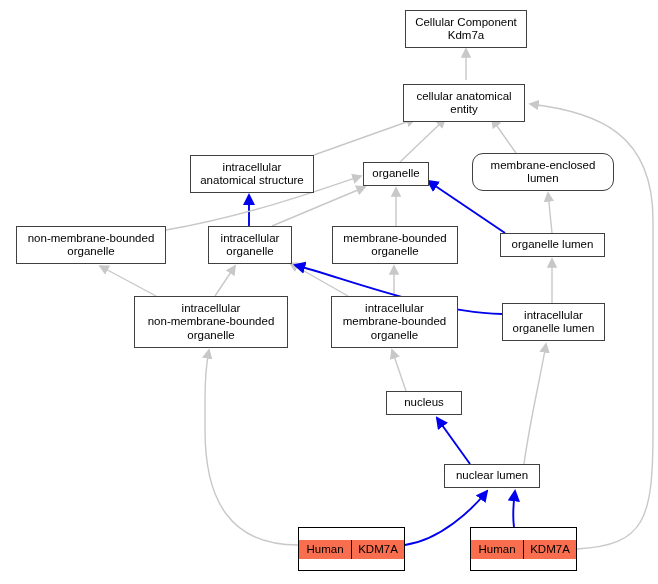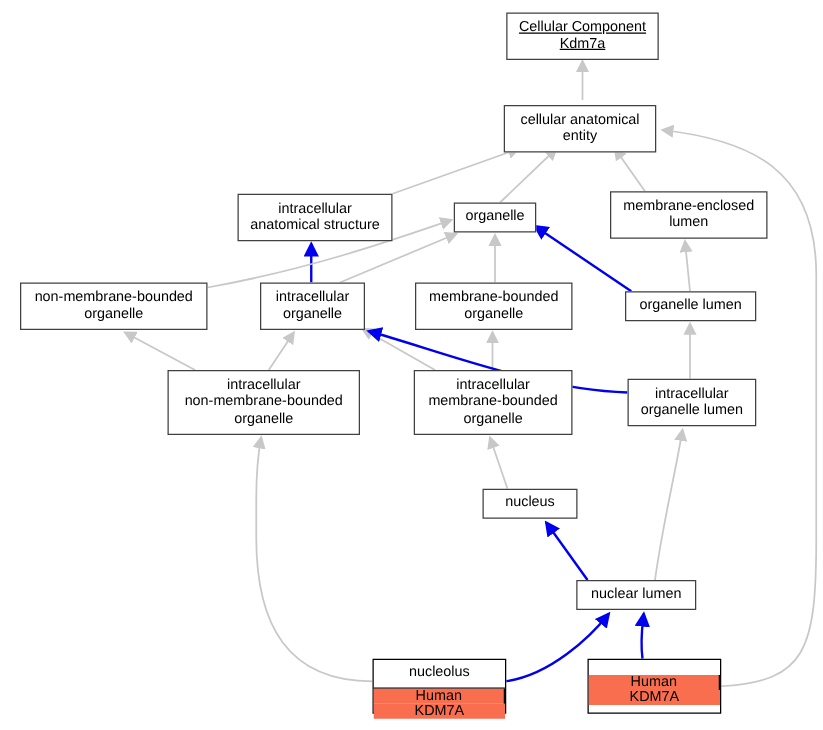--- a/index.html
+++ b/index.html
@@ -6,21 +6,21 @@
   #stage{position:relative;width:658px;height:584px;background:#ffffff;
          font-family:"Liberation Sans",sans-serif;overflow:hidden;}
   #edges{position:absolute;left:0;top:0;width:658px;height:584px;}
   .node{position:absolute;box-sizing:border-box;background:#ffffff;
         border:1.6px solid #404040;display:flex;flex-direction:column;
         align-items:stretch;justify-content:center;}
   .node .title{font-size:11.5px;color:#000;text-align:center;line-height:13.5px;
         padding:3px 5px;white-space:pre-line;}
   .node.gene{padding:0;}
   .node.gene .title{border-bottom:1.6px solid #000;}
-  .genebar{display:flex;height:19px;flex-direction:column;}
+  .genebar{display:flex;height:19px;}
   .genebar .cell{flex:1;display:flex;align-items:center;justify-content:center;
         font-size:11.5px;color:#000;border-right:1.6px solid #000;}
   .genebar .cell:last-child{border-right:none;}
 </style>
 </head>
 <body>
 
 <div id="stage">
   <svg id="edges" viewBox="0 0 658 584" xmlns="http://www.w3.org/2000/svg">
     <defs>
@@ -51,36 +51,36 @@
         <path d="M 552 303 L 552 259" fill="none" stroke="#c8c8c8" stroke-width="1.4" marker-end="url(#ah-default)"></path>
         <path d="M 406 391 L 392 350" fill="none" stroke="#c8c8c8" stroke-width="1.4" marker-end="url(#ah-default)"></path>
         <path d="M 470 464 L 437 418" fill="none" stroke="#0000ee" stroke-width="1.9" marker-end="url(#ah-highlight)"></path>
         <path d="M 524 464 C 530 420 540 380 546 344" fill="none" stroke="#c8c8c8" stroke-width="1.4" marker-end="url(#ah-default)"></path>
         <path d="M 405 545 C 440 540 472 510 487 491" fill="none" stroke="#0000ee" stroke-width="1.9" marker-end="url(#ah-highlight)"></path>
         <path d="M 514 527 C 512 512 514 500 515 491" fill="none" stroke="#0000ee" stroke-width="1.9" marker-end="url(#ah-highlight)"></path>
         <path d="M 298 545 C 230 545 205 500 205 430 L 205 400 C 205 375 207 360 209 350" fill="none" stroke="#c8c8c8" stroke-width="1.4" marker-end="url(#ah-default)"></path>
       </g>
   </svg>
   <div id="node-layer">
-      <div class="node" style="left: 405px; top: 10px; width: 122px; height: 38px; border-color: rgb(64, 64, 64); text-decoration: underline;">
+      <div class="node" style="left: 405px; top: 10px; width: 122px; height: 38px; border-color: rgb(64, 64, 64);">
         <div class="title">Cellular Component
 Kdm7a</div>
       </div>
       <div class="node" style="left: 403px; top: 84px; width: 122px; height: 38px; border-color: rgb(64, 64, 64);">
         <div class="title">cellular anatomical
 entity</div>
       </div>
       <div class="node" style="left: 190px; top: 155px; width: 124px; height: 38px; border-color: rgb(64, 64, 64);">
         <div class="title">intracellular
 anatomical structure</div>
       </div>
       <div class="node" style="left: 363px; top: 162px; width: 66px; height: 24px; border-color: rgb(64, 64, 64);">
         <div class="title">organelle</div>
       </div>
-      <div class="node" style="left: 488px; top: 153px; width: 126px; height: 38px; border-color: rgb(64, 64, 64);">
+      <div class="node" style="left: 472px; top: 153px; width: 142px; height: 38px; border-color: rgb(64, 64, 64); border-radius: 11px;">
         <div class="title">membrane-enclosed
 lumen</div>
       </div>
       <div class="node" style="left: 16px; top: 226px; width: 150px; height: 38px; border-color: rgb(64, 64, 64);">
         <div class="title">non-membrane-bounded
 organelle</div>
       </div>
       <div class="node" style="left: 208px; top: 226px; width: 84px; height: 38px; border-color: rgb(64, 64, 64);">
         <div class="title">intracellular
 organelle</div>
@@ -102,25 +102,24 @@
 membrane-bounded
 organelle</div>
       </div>
       <div class="node" style="left: 502px; top: 303px; width: 103px; height: 38px; border-color: rgb(64, 64, 64);">
         <div class="title">intracellular
 organelle lumen</div>
       </div>
       <div class="node" style="left: 386px; top: 391px; width: 76px; height: 24px; border-color: rgb(64, 64, 64);">
         <div class="title">nucleus</div>
       </div>
-      <div class="node" style="left: 461px; top: 464px; width: 96px; height: 24px; border-color: rgb(64, 64, 64);">
+      <div class="node" style="left: 444px; top: 464px; width: 96px; height: 24px; border-color: rgb(64, 64, 64);">
         <div class="title">nuclear lumen</div>
       </div>
       <div class="node gene" style="left: 298px; top: 527px; width: 107px; height: 44px; border-color: rgb(0, 0, 0);">
-        <div class="title" style="flex: 1 1 0%; display: flex; align-items: center; justify-content: center;">nucleolus</div>
         <div class="genebar">
           <div class="cell" style="background: rgb(250, 110, 80);">Human</div>
           <div class="cell" style="background: rgb(250, 110, 80);">KDM7A</div>
         </div>
       </div>
       <div class="node gene" style="left: 470px; top: 527px; width: 107px; height: 44px; border-color: rgb(0, 0, 0);">
         <div class="genebar">
           <div class="cell" style="background: rgb(250, 110, 80);">Human</div>
           <div class="cell" style="background: rgb(250, 110, 80);">KDM7A</div>
         </div>

